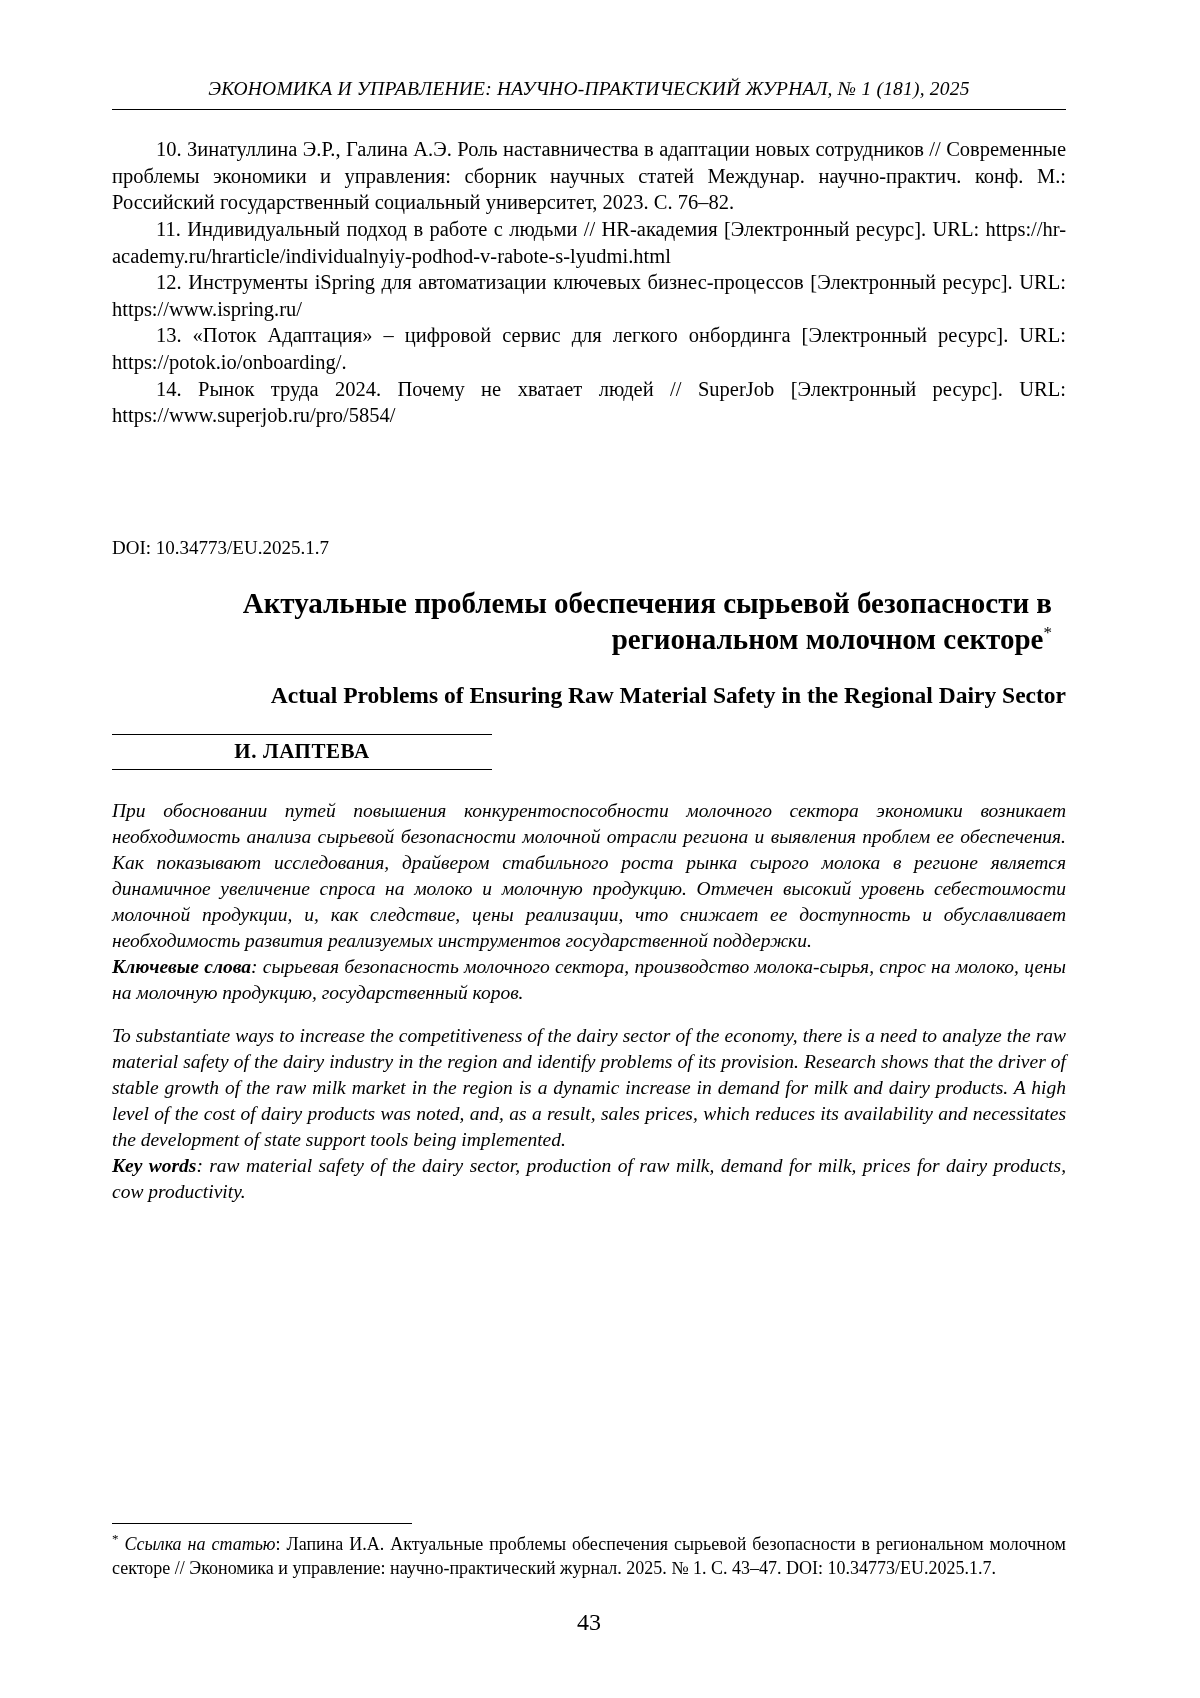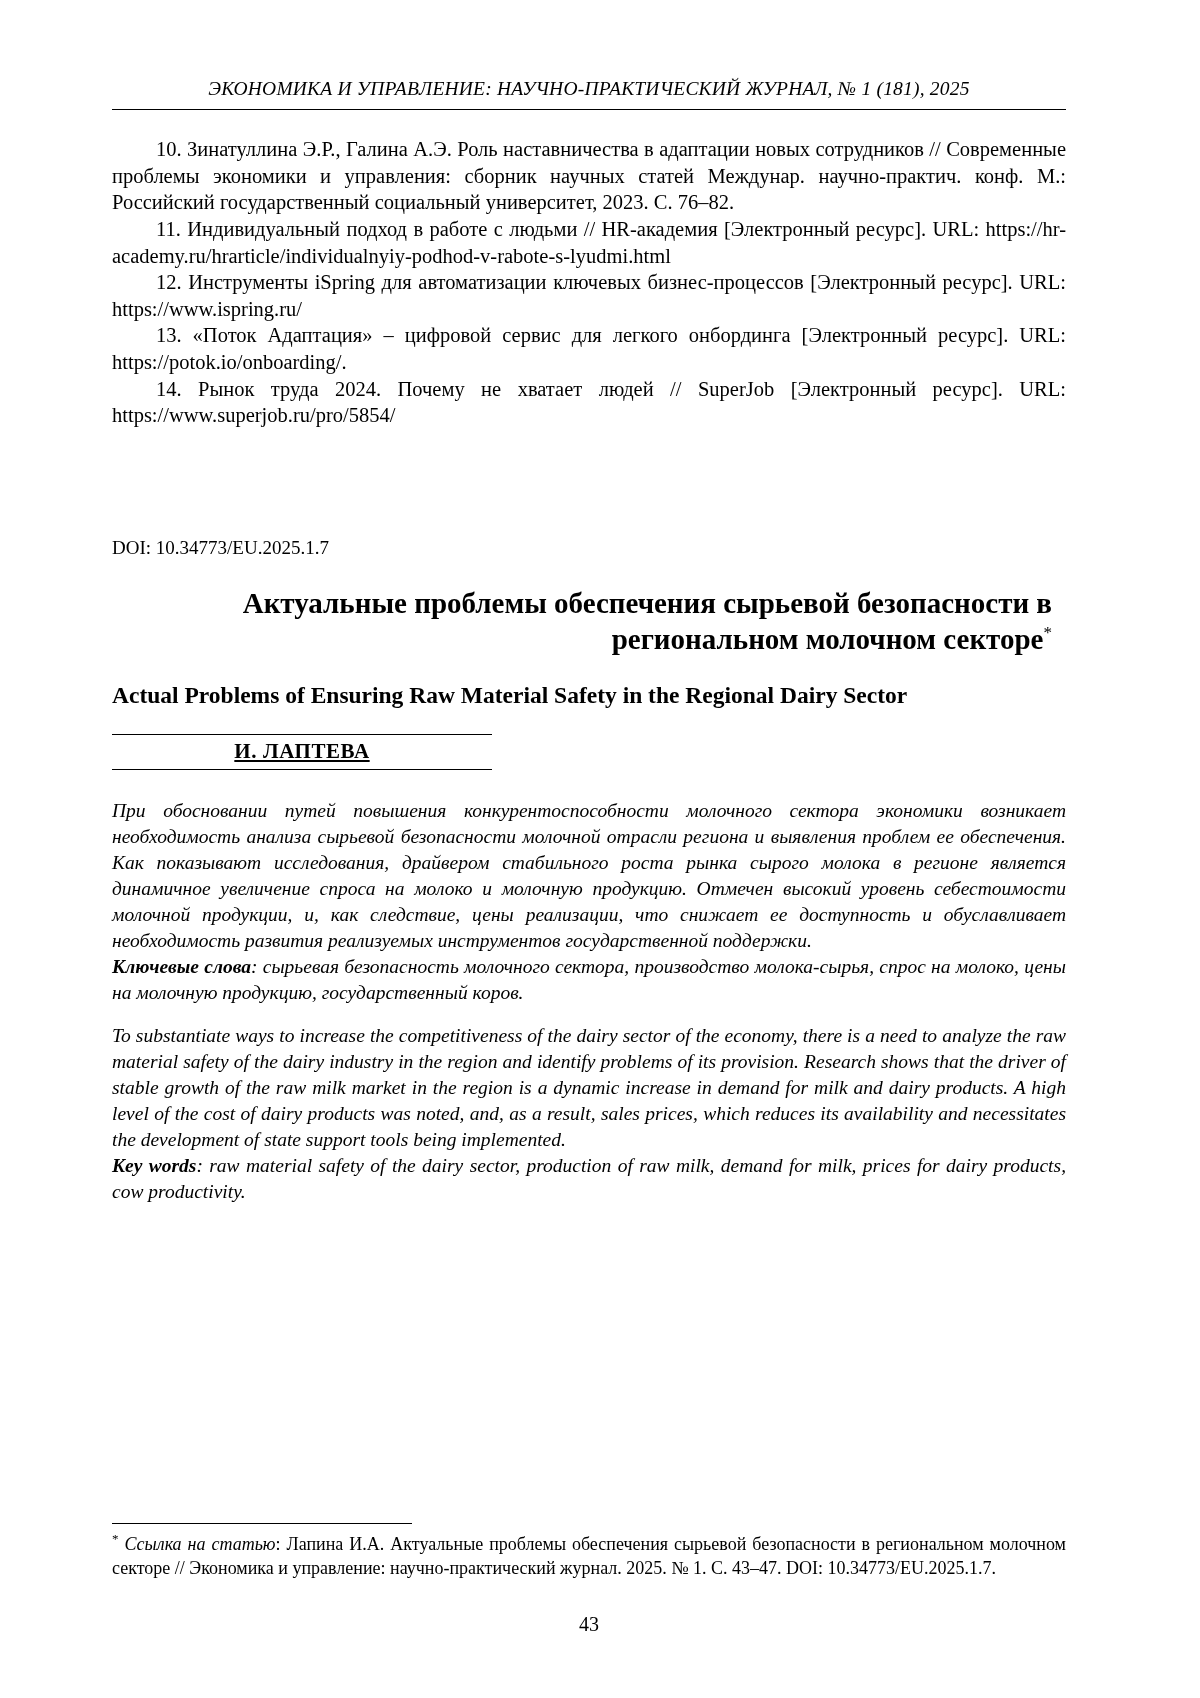--- a/index.html
+++ b/index.html
@@ -65,30 +65,29 @@
     margin: 26px 14px 0 14px;
   }
   h1.title-ru sup {
     font-size: 17px;
     font-weight: normal;
     vertical-align: super;
   }
   h2.title-en {
     font-size: 23.5px;
     font-weight: bold;
-    text-align: left;
+    text-align: right;
     line-height: 1.3;
     margin: 22px 0 0 0;
   }
 
   
   .author-block {
     margin-top: 24px;
     width: 380px;
-    text-decoration: underline;
   }
   .author-rule {
     border-top: 1.4px solid #000;
     height: 0;
   }
   .author-name {
     text-align: center;
     font-size: 21px;
     font-weight: bold;
     letter-spacing: 0.6px;
@@ -144,21 +143,21 @@
   }
   .footnote sup { font-size: 13px; }
   .footnote i { font-style: italic; }
 
   
   .pageno {
     position: absolute;
     left: 0; right: 0;
     bottom: 62px;
     text-align: center;
-    font-size: 20px;
+    font-size: 24px;
   }
 </style>
 </head>
 <body>
 
 <div class="page">
 
   <div class="runhead">ЭКОНОМИКА И УПРАВЛЕНИЕ: НАУЧНО-ПРАКТИЧЕСКИЙ ЖУРНАЛ, № 1 (181), 2025</div>
 
   <div class="refs">

